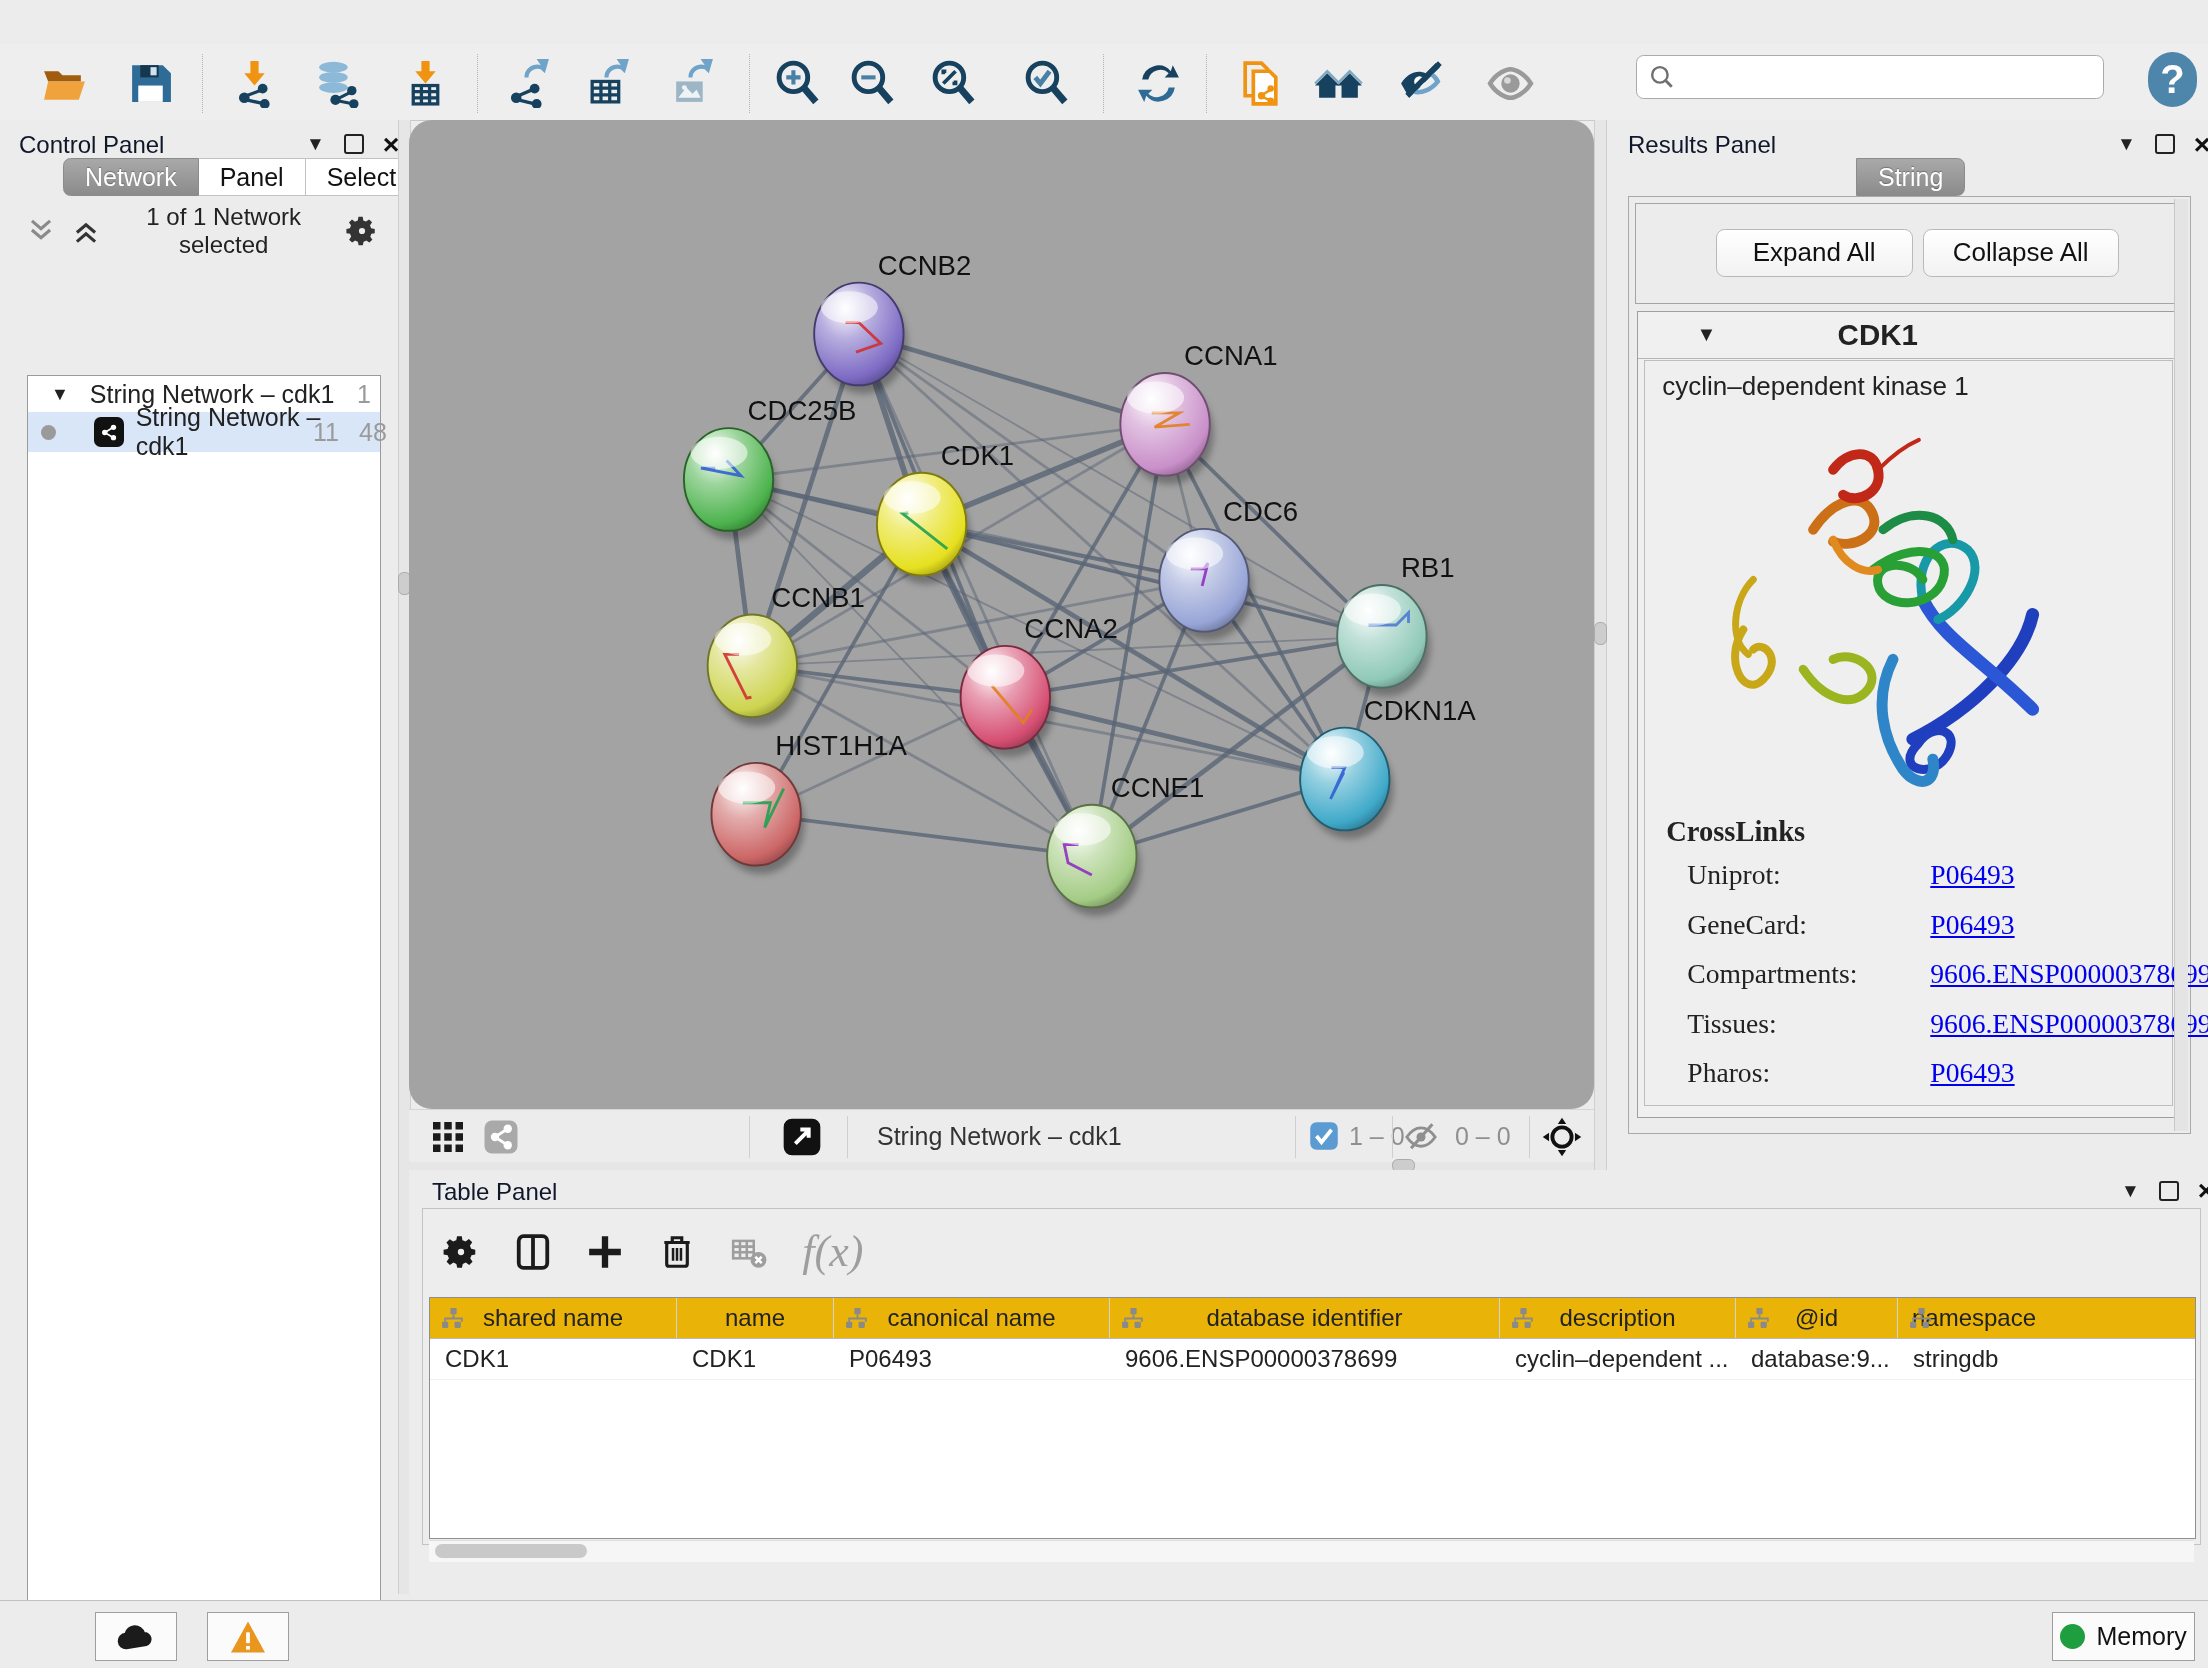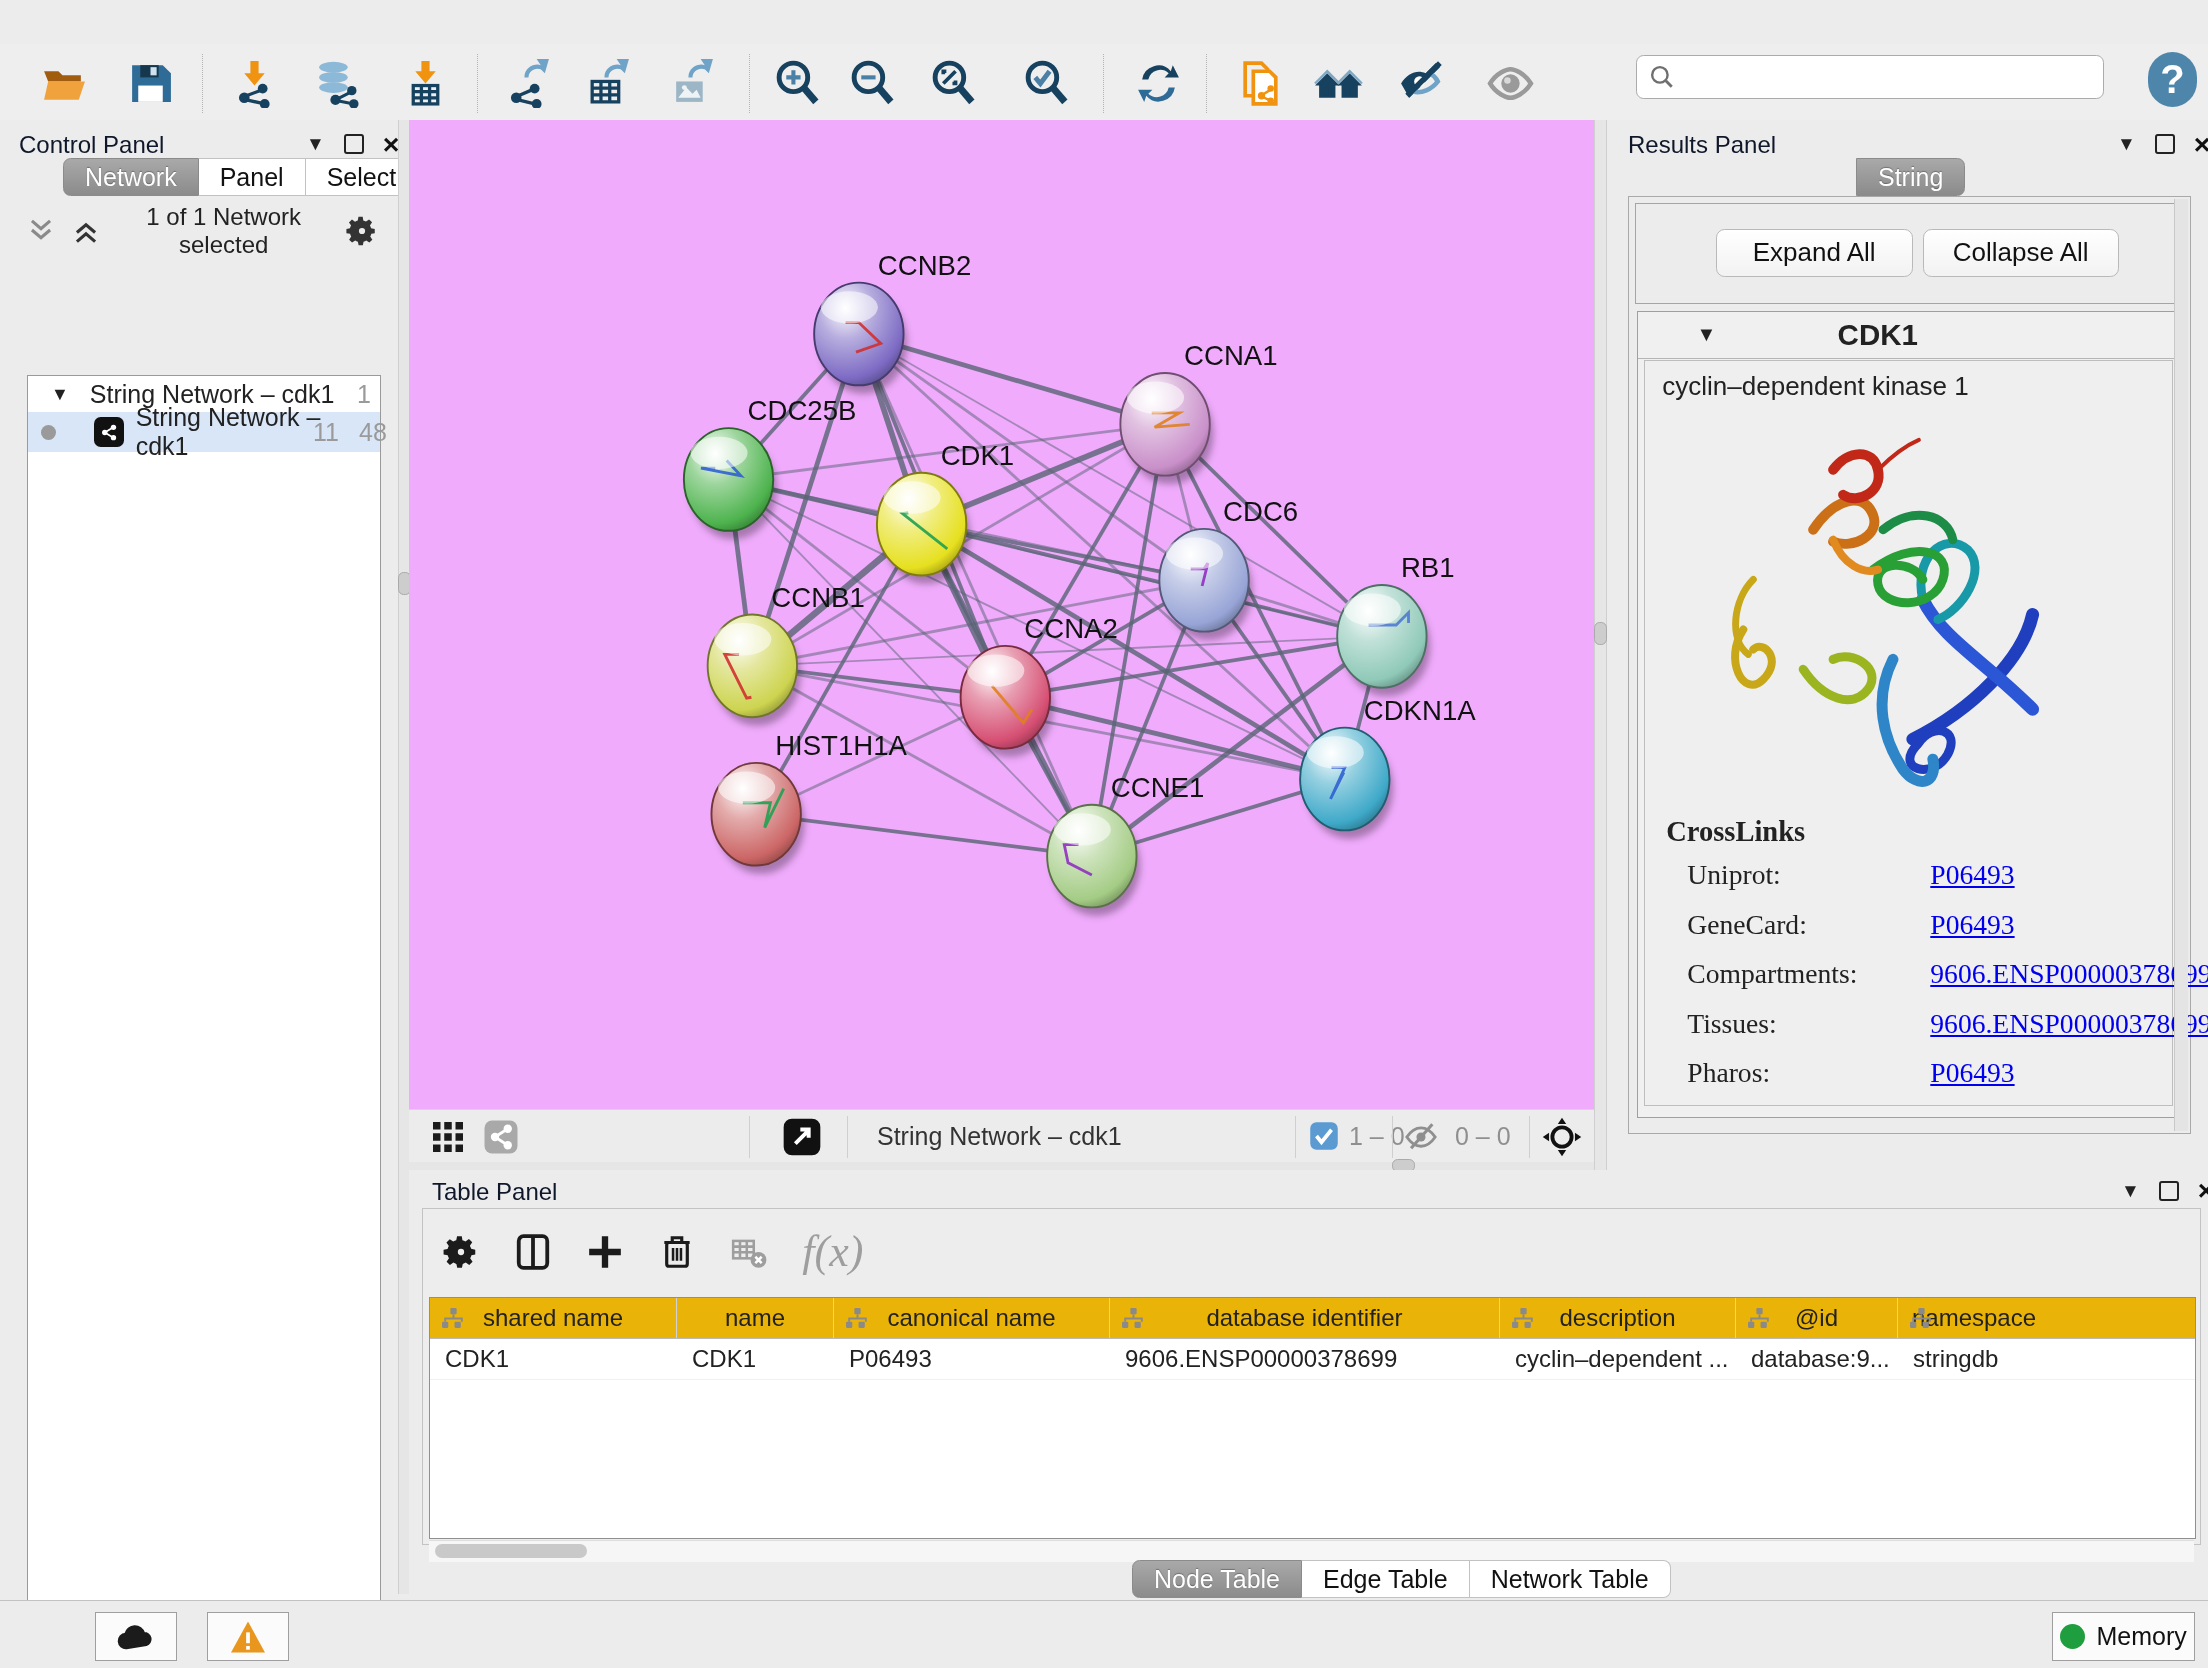--- a/index.html
+++ b/index.html
@@ -37,21 +37,21 @@
   .control{position:absolute;left:0;top:120px;width:398px;height:1474px;background:#ececec;}
   .divider-v{position:absolute;top:120px;width:11.4px;height:1474px;background:#e6e6e6;border-left:1px solid #cfcfcf;border-right:1px solid #cfcfcf;}
   .handle-pill{position:absolute;width:11.4px;height:21px;background:#cdcdcd;border:1px solid #aaa;border-radius:5.7px;}
   .cp-list{position:absolute;left:27px;top:255px;width:354px;height:1326px;background:#fff;border:1px solid #9a9a9a;box-sizing:border-box;}
   .cp-row{position:relative;height:36px;display:flex;align-items:center;font-size:25px;}
   .cp-row .cnt{position:absolute;color:#9a9a9a;}
   .selrow{background:#d9e6f8;height:40px;}
   .sharesq{width:30px;height:30px;background:#111;border-radius:6.7px;display:flex;align-items:center;justify-content:center;}
   .graydot{width:15px;height:15px;border-radius:50%;background:#9a9a9a;}
   
-  .canvas{position:absolute;left:409px;top:120px;width:1185px;height:989px;background:#f0abfc;}
+  .canvas{position:absolute;left:409px;top:120px;width:1185px;height:989px;background:#a3a3a3;border-radius:23px;}
   .netbar{position:absolute;left:409px;top:1109px;width:1185px;height:53px;background:#ececec;
     border-top:1px solid #d6d6d6;}
   .nb-sep{position:absolute;top:5.7px;height:42px;border-left:1px solid #cfcfcf;}
   .nb-txt{position:absolute;top:12.4px;font-size:25px;color:#333;}
   .nb-gray{color:#8f8f8f;}
   .h-strip{position:absolute;left:409px;top:1162px;width:1185px;height:7.6px;background:#e6e6e6;}
   
   .results{position:absolute;left:1607px;top:120px;width:601px;height:1050px;background:#ececec;}
   .res-box{position:absolute;left:21px;top:76px;width:561px;height:936px;border:1px solid #a9a9a9;background:#ececec;}
   .btn{background:linear-gradient(#ffffff,#f2f2f2);border:1px solid #b9b9b9;border-radius:8.6px;
@@ -839,25 +839,20 @@
           <div class="td" style="width:390px">9606.ENSP00000378699</div>
           <div class="td" style="width:236px">cyclin–dependent ...</div>
           <div class="td" style="width:162px">database:9...</div>
           <div class="td" style="width:152px">stringdb</div>
         </div>
       </div>
       <div class="hscroll">
           <div class="hthumb"></div>
         </div>
     </div>
-    <div class="seg tp-tabs">
-      <div class="tab sel">Node Table</div>
-      <div class="tab">Edge Table</div>
-      <div class="tab">Network Table</div>
-    </div>
   </div>
 
   <div class="statusbar">
     <div class="sb-btn" style="left:95px;width:82px">
       <svg width="38" height="30" viewBox="0 0 24 16">
           <path d="M6 15a4.5 4.5 0 0 1-.6-9A6 6 0 0 1 17 5.6 3.8 3.8 0 0 1 18.5 13z" fill="#1b1b1b" stroke="#1b1b1b" stroke-width="1.5"></path>
         </svg>
     </div>
     <div class="sb-btn" style="left:207px;width:82px">
       <svg width="38" height="34" viewBox="0 0 24 22">

